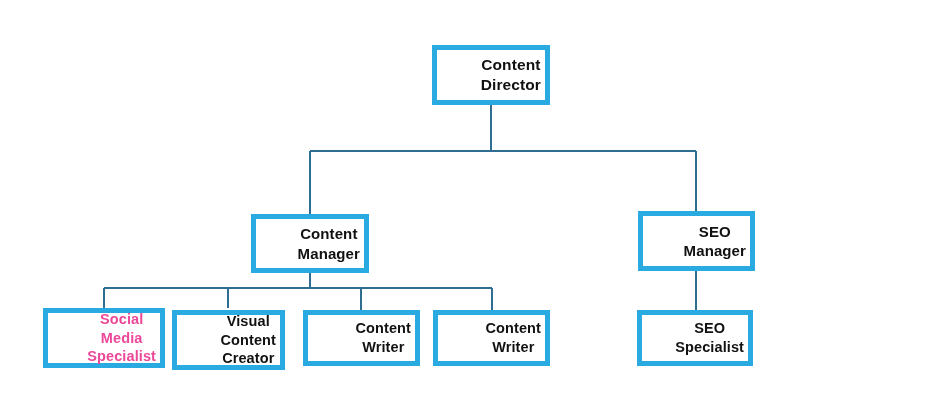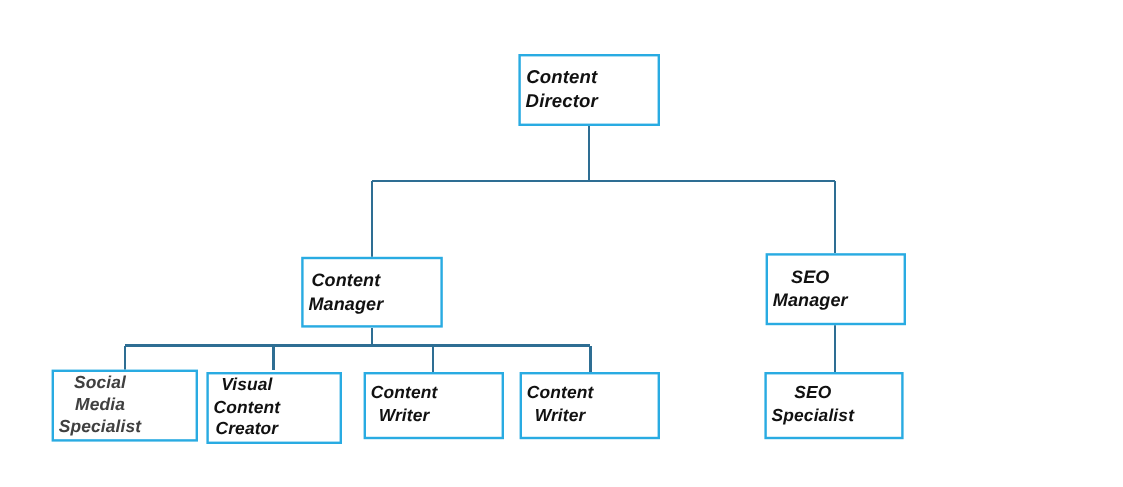--- a/index.html
+++ b/index.html
@@ -23,27 +23,26 @@
     left: 0;
     top: 0;
     width: 936px;
     height: 406px;
     pointer-events: none;
   }
   .node {
     position: absolute;
     box-sizing: border-box;
     background: #ffffff;
-    border: 2px solid #0369a1;
+    border: 5px solid #0369a1;
     display: flex;
     align-items: center;
-    justify-content: flex-start;
+    justify-content: flex-end;
     text-align: center;
     z-index: 2;
-    font-style: italic;
   }
   .node-label {
     font-family: "Liberation Sans", sans-serif;
     font-weight: bold;
     font-size: 15px;
     line-height: 1.28;
     color: #111111;
     letter-spacing: 0.1px;
     white-space: pre-line;
     padding: 0 4px;
@@ -77,21 +76,21 @@
       </div>
       <div class="node node-l1" style="left: 251px; top: 214px; width: 118px; height: 59px; border-color: rgb(41, 171, 226); background: rgb(255, 255, 255);">
         <span class="node-label" style="color: rgb(17, 17, 17);">Content
 Manager</span>
       </div>
       <div class="node node-l1" style="left: 638px; top: 211px; width: 117px; height: 60px; border-color: rgb(41, 171, 226); background: rgb(255, 255, 255);">
         <span class="node-label" style="color: rgb(17, 17, 17);">SEO
 Manager</span>
       </div>
       <div class="node node-l2" style="left: 43px; top: 308px; width: 122px; height: 60px; border-color: rgb(41, 171, 226); background: rgb(255, 255, 255);">
-        <span class="node-label" style="color: #404040;">Social
+        <span class="node-label" style="color: #ec4899;">Social
 Media
 Specialist</span>
       </div>
       <div class="node node-l2" style="left: 172px; top: 310px; width: 113px; height: 60px; border-color: rgb(41, 171, 226); background: rgb(255, 255, 255);">
         <span class="node-label" style="color: rgb(17, 17, 17);">Visual
 Content
 Creator</span>
       </div>
       <div class="node node-l2" style="left: 303px; top: 310px; width: 117px; height: 56px; border-color: rgb(41, 171, 226); background: rgb(255, 255, 255);">
         <span class="node-label" style="color: rgb(17, 17, 17);">Content

